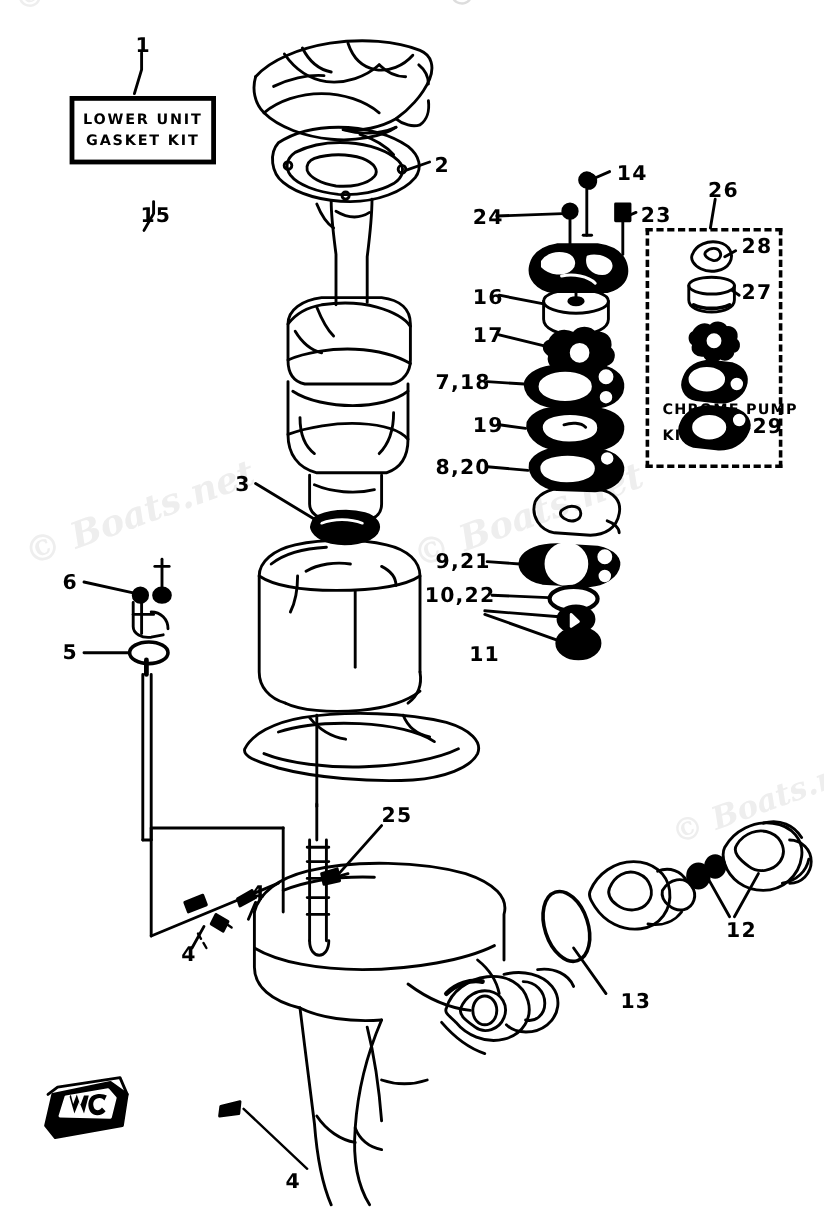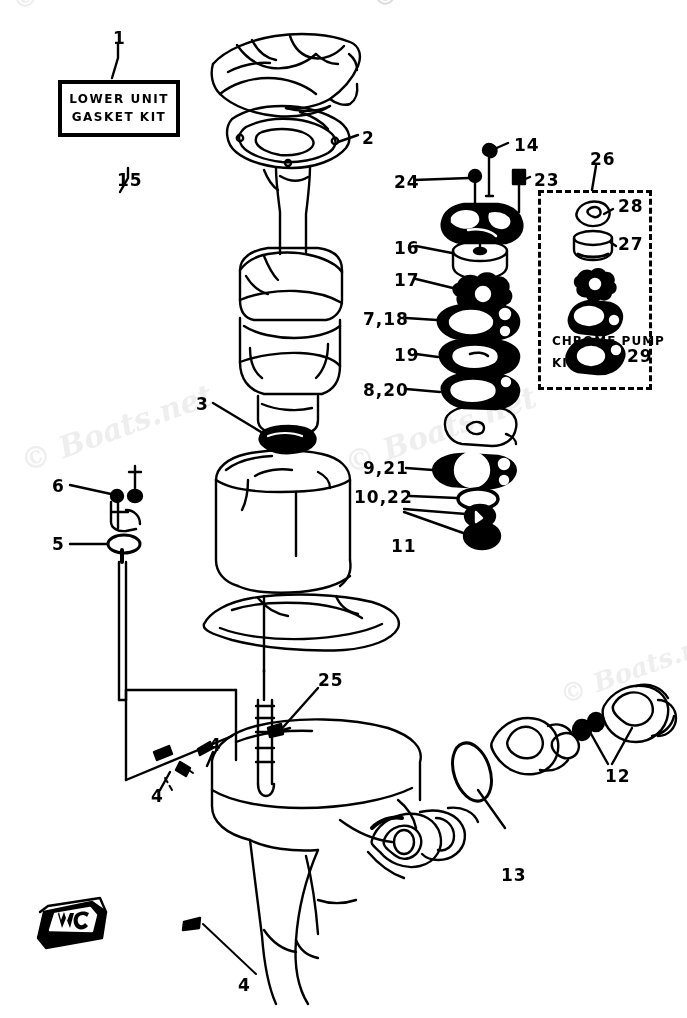--- a/index.html
+++ b/index.html
@@ -493,16 +493,16 @@
   <div class="callout" style="left:196px; top:396px;">3</div>
   <div class="callout" style="left:363px; top:460px;">9,21</div>
   <div class="callout" style="left:354px; top:489px;">10,22</div>
   <div class="callout" style="left:52px;  top:478px;">6</div>
   <div class="callout" style="left:391px; top:538px;">11</div>
   <div class="callout" style="left:52px;  top:536px;">5</div>
   <div class="callout" style="left:318px; top:672px;">25</div>
   <div class="callout" style="left:605px; top:768px;">12</div>
   <div class="callout" style="left:209px; top:737px;">4</div>
   <div class="callout" style="left:151px; top:788px;">4</div>
-  <div class="callout" style="left:501px; top:827px;margin-top:40px;">13</div>
+  <div class="callout" style="left:517px; top:827px;">13</div>
   <div class="callout" style="left:238px; top:977px;">4</div>
 
 </div>
 
 </body></html>

